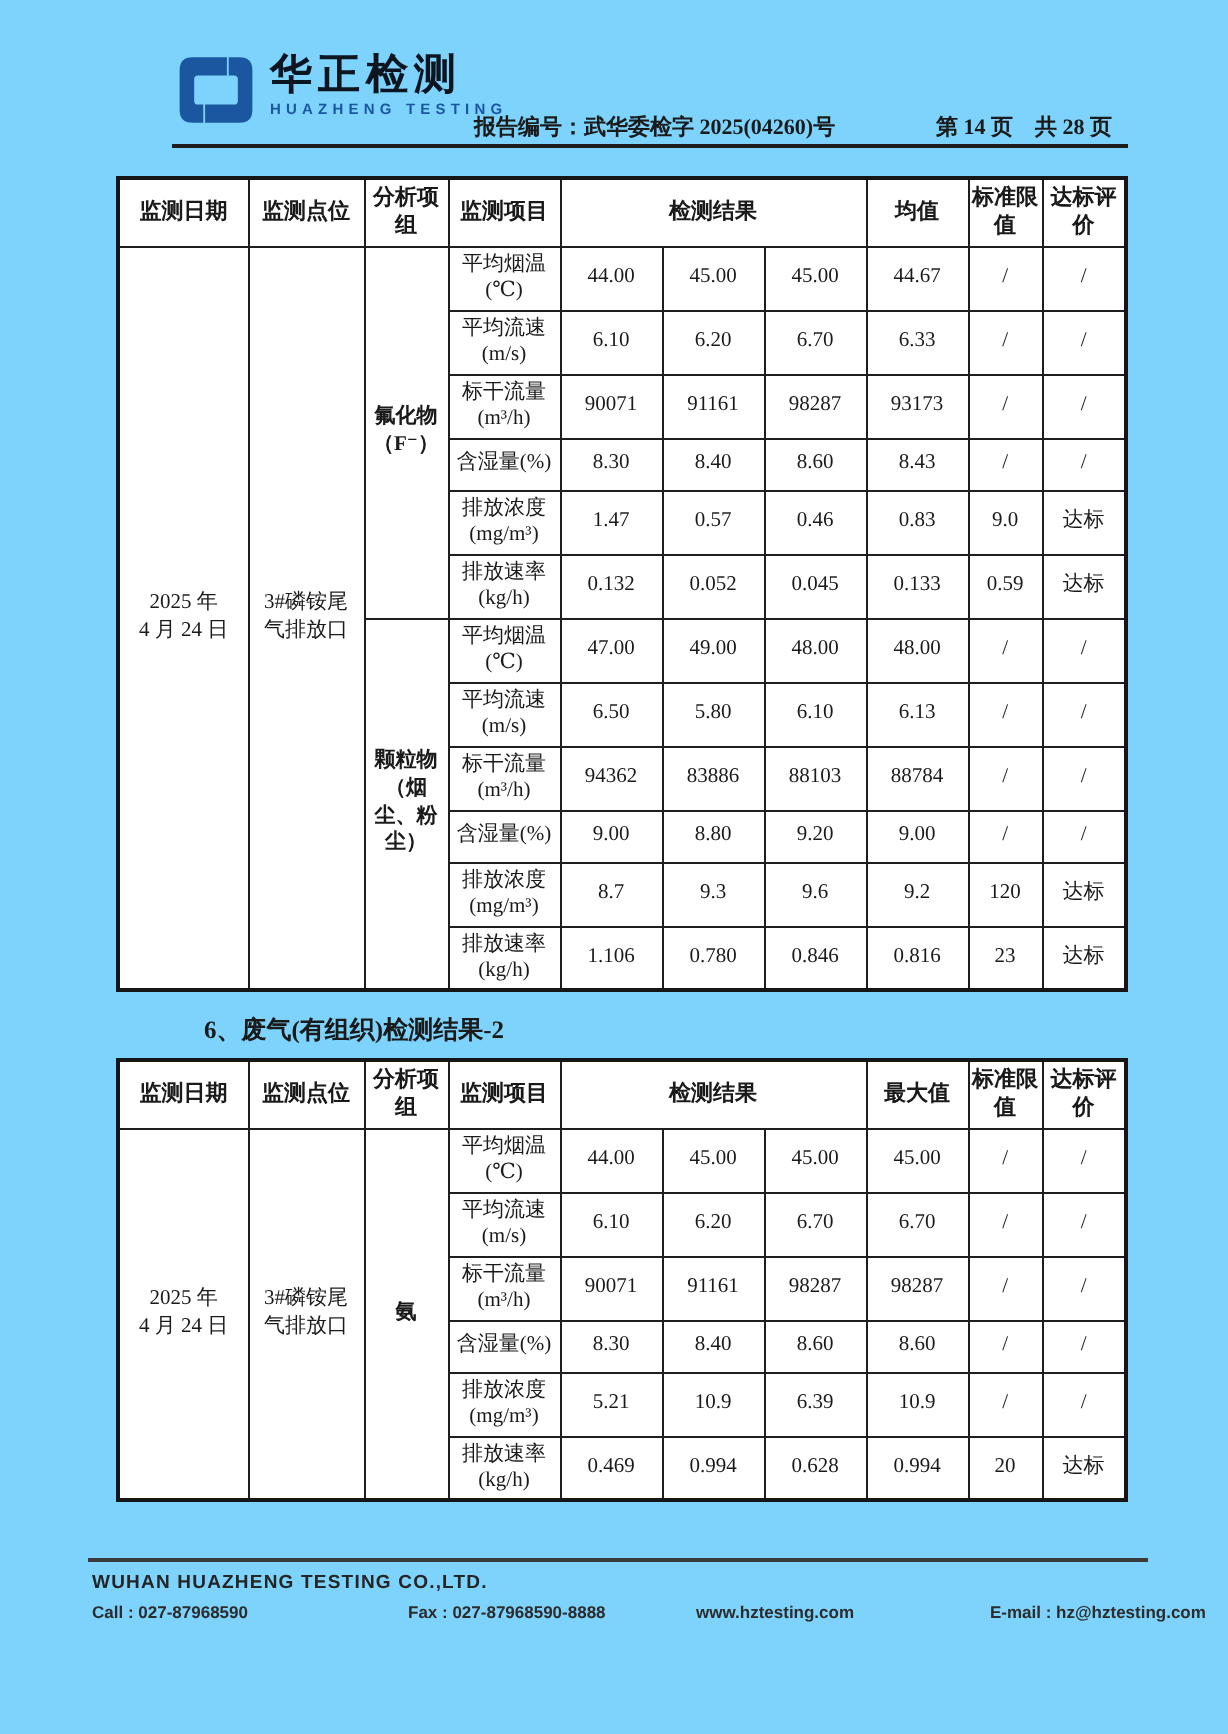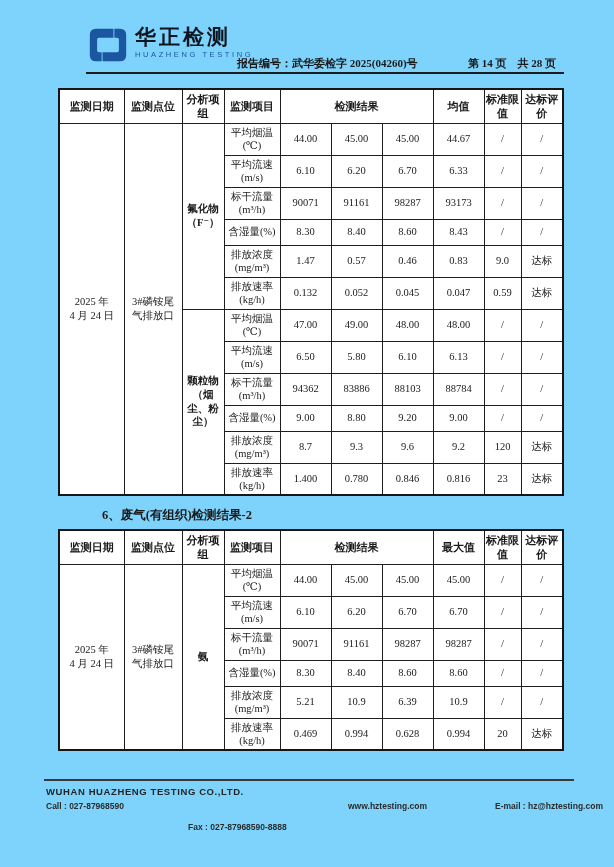--- a/index.html
+++ b/index.html
@@ -7,21 +7,21 @@
   .page {
     position:relative; width:614px; height:867px; margin:0 auto;
     background:#7dd3fc; color:#1a1a1a; overflow:hidden;
     font-family:"Liberation Serif","DejaVu Serif",serif;
   }
   
   .doc-header { position:relative; height:75px; }
   .brand { position:absolute; left:88px; top:26px; display:flex; align-items:flex-start; }
   .logo { width:40px; height:38px; margin-right:7px; }
   .brand-title { font-size:21px; font-weight:bold; letter-spacing:3px; color:#0d1520; line-height:1.05; }
-  .brand-sub { font-family:"Liberation Sans","DejaVu Sans",sans-serif; font-size:7.5px; font-weight:normal;
+  .brand-sub { font-family:"Liberation Sans","DejaVu Sans",sans-serif; font-size:7.5px; font-weight:bold;
                letter-spacing:2.6px; color:#1b57a0; margin-top:2px; }
   .report-no { position:absolute; left:237px; top:56px; font-size:11px; font-weight:bold; }
   .page-no { position:absolute; left:468px; top:56px; font-size:11px; font-weight:bold; }
   .header-rule { position:absolute; left:86px; right:50px; top:72px; height:2px; background:#1c1c1c; }
   
   .content { margin:13px 52px 0 58px; }
   table.t { border-collapse:collapse; table-layout:fixed; width:504px; background:#fff;
             border:2px solid #161616; }
   .t th, .t td { border:1px solid #1e1e1e; text-align:center; vertical-align:middle;
                  padding:1px 1px; font-size:10.5px; line-height:1.3; overflow:hidden; }
@@ -33,21 +33,21 @@
   .c-group { font-weight:bold; padding:0 2px; }
   .ln { display:block; line-height:1.35; }
   .section-title { font-size:12.5px; font-weight:bold; margin:11px 0 5px 44px; }
   .t2wrap { margin-top:0; }
   
   .footer-rule { position:absolute; left:44px; right:40px; top:779px; height:1.5px; background:#3a3a3a; }
   .footer-company { position:absolute; left:46px; top:786px; font-family:"Liberation Sans","DejaVu Sans",sans-serif;
                     font-size:9.5px; font-weight:bold; letter-spacing:0.6px; color:#252525; }
   .fc { position:absolute; top:801px; font-family:"Liberation Sans","DejaVu Sans",sans-serif;
         font-size:8.5px; font-weight:bold; color:#2c2c2c; }
-  .f-call { left:46px; } .f-fax { left:188px;margin-top:21px; } .f-web { left:348px; } .f-email { left:464px;padding-left:31px; }
+  .f-call { left:46px; } .f-fax { left:204px; } .f-web { left:348px; } .f-email { left:464px;padding-left:31px; }
   .scan-mark { position:absolute; left:460px; top:872px; display:flex; align-items:center;flex-direction:column; }
   .qr { width:35px; height:35px; margin-right:7px; }
   .scan-text { font-size:15px; color:#3c3c3c; letter-spacing:1px; }
 </style>
 </head>
 <body>
 
 <div class="page">
 
   <div class="doc-header">
@@ -161,21 +161,21 @@
         <td>达标</td>
       </tr>
       <tr>
         <td>
               <span class="lab">排放速率</span>
               <span class="unit">(kg/h)</span>
             </td>
         <td>0.132</td>
         <td>0.052</td>
         <td>0.045</td>
-        <td>0.047</td>
+        <td>0.133</td>
         <td>0.59</td>
         <td>达标</td>
       </tr>
       <tr>
         <td rowspan="6" class="c-group">颗粒物（烟尘、粉尘）</td>
         <td>
               <span class="lab">平均烟温</span>
               <span class="unit">(℃)</span>
             </td>
         <td>47.00</td>
@@ -230,21 +230,21 @@
         <td>9.6</td>
         <td>9.2</td>
         <td>120</td>
         <td>达标</td>
       </tr>
       <tr>
         <td>
               <span class="lab">排放速率</span>
               <span class="unit">(kg/h)</span>
             </td>
-        <td>1.400</td>
+        <td>1.106</td>
         <td>0.780</td>
         <td>0.846</td>
         <td>0.816</td>
         <td>23</td>
         <td>达标</td>
       </tr>
     </tbody>
       </table>
 
     <div class="section-title">6、废气(有组织)检测结果-2</div>

